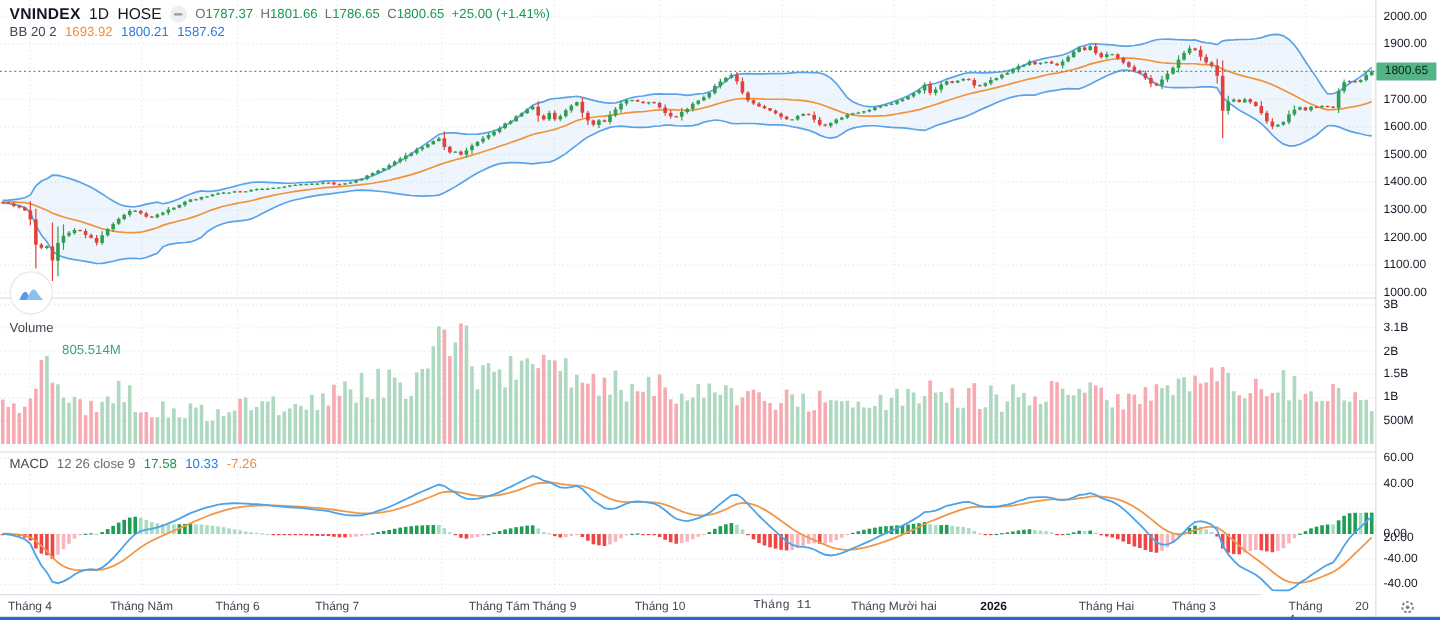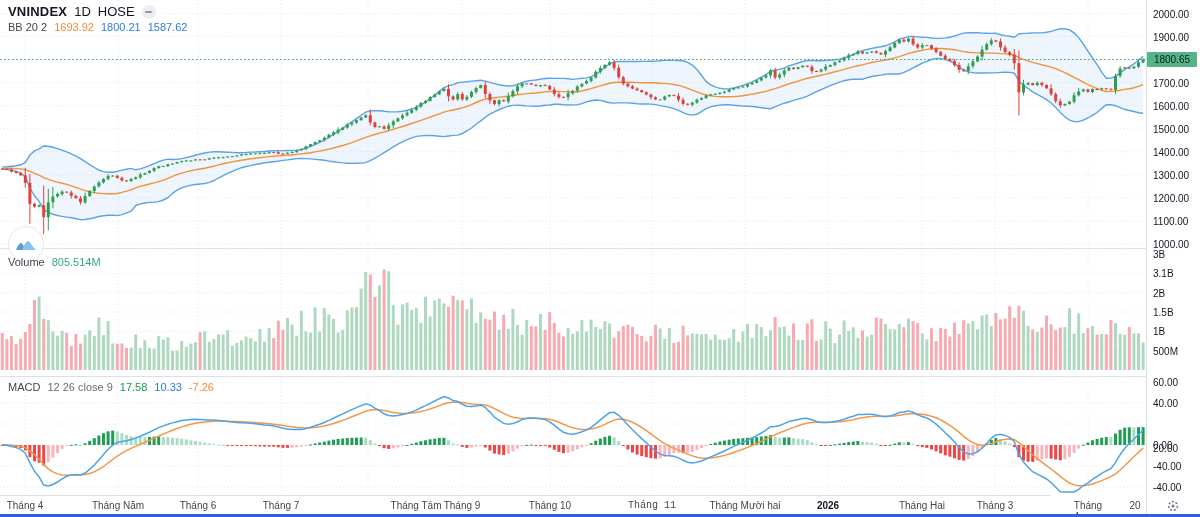--- a/index.html
+++ b/index.html
@@ -1,27 +1,27 @@
 <!DOCTYPE html>
 <html><head>
 <meta charset="utf-8">
 <style>
   html,body{margin:0;padding:0;background:#fff;font-family:"Liberation Sans",sans-serif;}
   #app{position:relative;width:1200px;height:517px;overflow:hidden;background:#fff;}
   #plot-svg{position:absolute;left:0;top:0;}
   .legend{position:absolute;left:8px;display:flex;align-items:center;gap:7px;font-size:11px;color:#131722;white-space:nowrap;z-index:5;}
   #legend-price{top:4px;}
   #legend-bb{top:21px;}
-  #legend-volume{top:256px;}
+  #legend-volume{top:250px;}
   #legend-macd{top:381px;}
   .sym{font-weight:bold;font-size:13px;letter-spacing:.2px;}
   .itv{font-size:13px;}
   .grey{color:#6a6d78;}
   .green{color:#189a52;}
-  .vgreen{color:#36a77c;}
+  .vgreen{color:#36a77c;margin-top:36px;}
   .orange{color:#f28c3b;}
   .blue{color:#2c7be5;}
   .ohlc{display:flex;gap:6px;font-size:11px;}
   .ohlc .pair .lt{color:#6a6d78;}
   .eye-btn{width:14px;height:14px;border-radius:50%;background:#eceef2;display:inline-flex;align-items:center;justify-content:center;cursor:pointer;}
   .eye-btn .dash{width:7px;height:2px;background:#9598a1;border-radius:1px;}
   .axis-col{position:absolute;left:1147px;top:0;width:53px;height:402px;background:#fff;z-index:4;}
   .axis-sep{position:absolute;left:1146px;top:0;width:1px;height:514px;background:#dcdfe5;z-index:6;}
   .tick{position:absolute;left:6px;font-size:10px;color:#131722;transform:translateY(-50%);}
   #last-badge{position:absolute;left:1147px;width:50px;height:15px;background:#54b387;color:#07251a;
@@ -1090,20 +1090,27 @@
       <line x1="0" y1="376.5" x2="1147" y2="376.5" stroke="#dcdfe5" stroke-width="1"></line>
     </svg>
 
   <div class="legend" id="legend-price">
     <span class="sym">VNINDEX</span>
     <span class="itv">1D</span>
     <span class="itv">HOSE</span>
     <span class="eye-btn">
         <span class="dash"></span>
       </span>
+    <span class="ohlc">
+      <span class="pair"><span class="lt">O</span><span class="green">1787.37</span></span>
+      <span class="pair"><span class="lt">H</span><span class="green">1801.66</span></span>
+      <span class="pair"><span class="lt">L</span><span class="green">1786.65</span></span>
+      <span class="pair"><span class="lt">C</span><span class="green">1800.65</span></span>
+      <span class="green">+25.00 (+1.41%)</span>
+    </span>
   </div>
 
   <div class="legend" id="legend-bb">
     <span style="color:#434651">BB 20 2</span>
     <span class="orange">1693.92</span>
     <span class="blue">1800.21</span>
     <span class="blue">1587.62</span>
   </div>
 
   <div class="legend" id="legend-volume">

